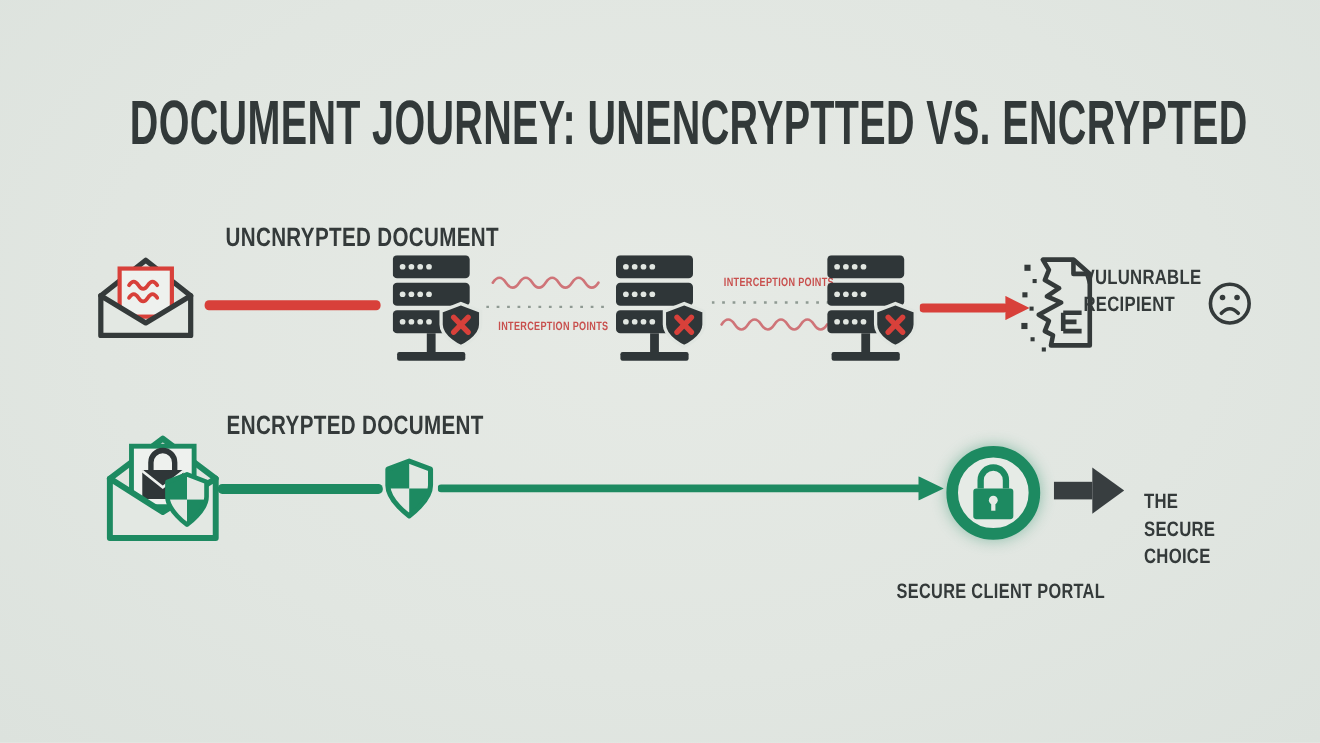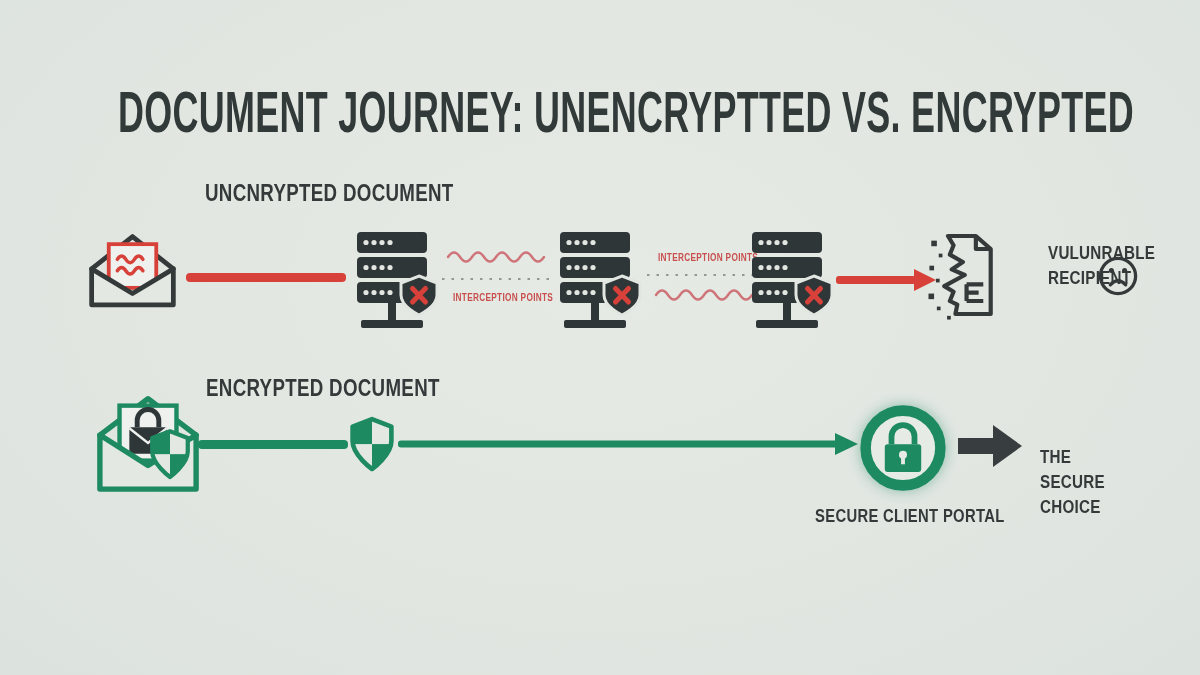--- a/index.html
+++ b/index.html
@@ -33,21 +33,21 @@
 </style>
 </head>
 <body>
 
 <div id="canvas">
 
   <div id="title" class="abs">DOCUMENT JOURNEY: UNENCRYPTTED VS. ENCRYPTED</div>
 
   <div>
 
-    <div class="abs" style="left:205px;top:179px">
+    <div class="abs" style="left:205px;top:203px">
       <span class="cond row-label">UNCNRYPTED DOCUMENT</span>
     </div>
 
     <div class="abs" style="left:85px;top:222px;width:95px;height:88px">
       <svg viewBox="0 0 100 92" width="95" height="88">
         <path d="M7 49 L50 15 L93 49" fill="none" stroke="#343a3a" stroke-width="5" stroke-linejoin="round" stroke-linecap="round"></path>
         <rect x="25" y="23" width="50" height="46" fill="#eef1ee" stroke="#d8403a" stroke-width="4"></rect>
         <path d="M34 39 q4.5 -7 9 0 t9 0 t9 0" fill="none" stroke="#d8403a" stroke-width="3.6" stroke-linecap="round"></path>
         <path d="M34 51 q4.5 -7 9 0 t9 0 t9 0" fill="none" stroke="#d8403a" stroke-width="3.6" stroke-linecap="round"></path>
         <path d="M7 49 L50 75 L93 49 L93 87 L7 87 Z" fill="#e3e8e3" stroke="#343a3a" stroke-width="5" stroke-linejoin="round"></path>
@@ -185,21 +185,21 @@
           <rect x="18" y="25" width="4" height="4"></rect>
           <rect x="8" y="38" width="5" height="5"></rect>
           <rect x="15" y="52" width="4" height="4"></rect>
           <rect x="7" y="68" width="6" height="6"></rect>
           <rect x="16" y="82" width="4" height="4"></rect>
           <rect x="27" y="92" width="4" height="4"></rect>
         </g>
       </svg>
     </div>
 
-    <div class="abs" style="left:1048px;top:240px;width:150px">
+    <div class="abs" style="left:985px;top:240px;width:150px">
       <span class="cond-block" style="font-size:19px;width:120px">VULUNRABLE RECIPIENT</span>
     </div>
 
     <div class="abs" style="left:1096px;top:254px">
       <svg viewBox="0 0 40 40" width="44" height="44">
         <circle cx="20" cy="20" r="16" fill="none" stroke="#343a3a" stroke-width="3"></circle>
         <circle cx="14" cy="15" r="2.3" fill="#343a3a"></circle>
         <circle cx="26" cy="15" r="2.3" fill="#343a3a"></circle>
         <path d="M13 28 Q20 20.5 27 28" fill="none" stroke="#343a3a" stroke-width="3" stroke-linecap="round"></path>
       </svg>
@@ -267,21 +267,21 @@
     <div class="abs portal-glow" style="left:857px;top:402px">
       <svg viewBox="0 0 96 96" width="92" height="92">
         <circle cx="48" cy="48" r="39" fill="#e6ebe6" stroke="#1d8a61" stroke-width="11"></circle>
         <path d="M36 44 v-8 a12 12 0 0 1 24 0 v8" fill="none" stroke="#1d8a61" stroke-width="6"></path>
         <rect x="29" y="44" width="38" height="29" rx="3" fill="#1d8a61"></rect>
         <circle cx="48" cy="55" r="4.2" fill="#e6ebe6"></circle>
         <rect x="46" y="55" width="4" height="10" fill="#e6ebe6"></rect>
       </svg>
     </div>
 
-    <div class="abs" style="left:815px;top:505px">
+    <div class="abs" style="left:815px;top:528px">
       <span class="cond" style="font-size:19px">SECURE CLIENT PORTAL</span>
     </div>
 
     <div class="abs" style="left:958px;top:423px">
       <svg viewBox="0 0 64 46" width="64" height="46">
         <rect x="0" y="15" width="35" height="16" fill="#383e40"></rect>
         <polygon points="35,2 64,23 35,44" fill="#383e40"></polygon>
       </svg>
     </div>
 

